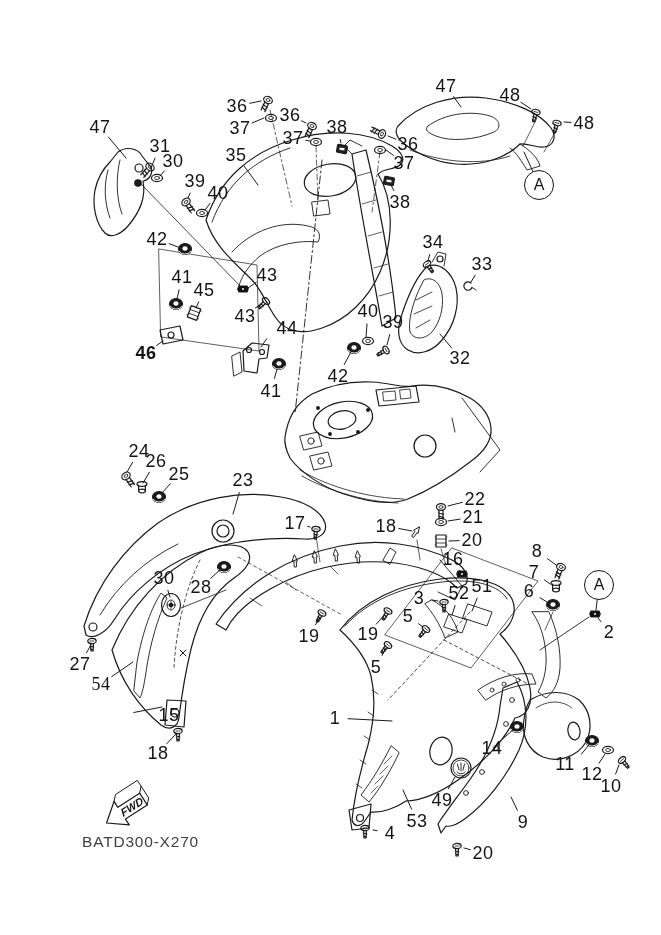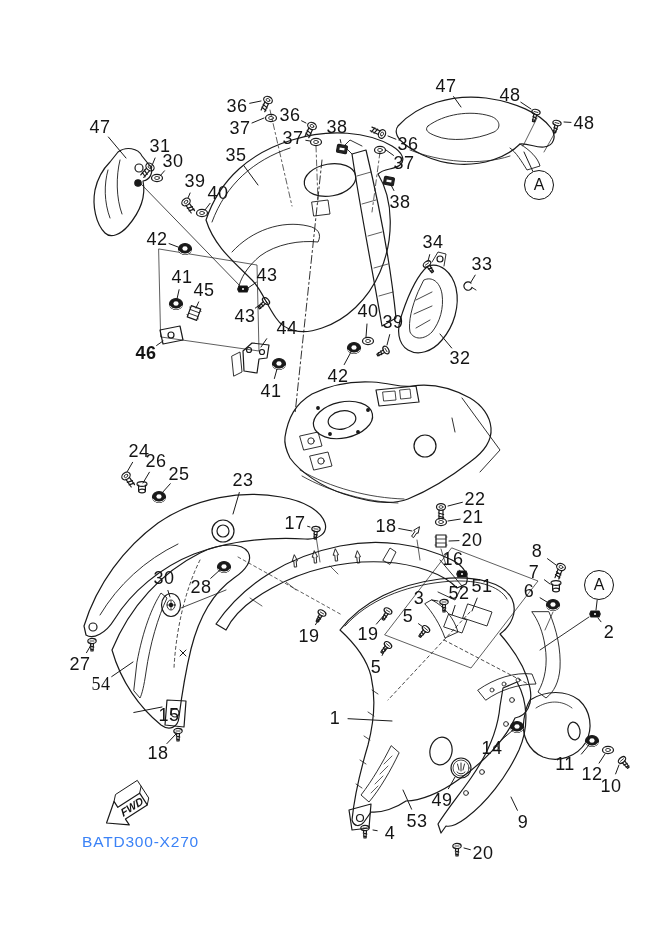--- a/index.html
+++ b/index.html
@@ -13,21 +13,21 @@
     font-size:18px;color:#141414;letter-spacing:.5px;white-space:nowrap;
     line-height:1;user-select:none;
   }
   .view-marker{
     position:absolute;transform:translate(-50%,-50%);
     width:28px;height:28px;border:1.6px solid #141414;border-radius:50%;
     background:#fff;display:flex;align-items:center;justify-content:center;
     font-size:16px;color:#141414;line-height:1;
   }
   .code-label{
-    position:absolute;left:82px;top:833px;font-size:15.5px;color:#3b82f6;
+    position:absolute;left:82px;top:833px;font-size:15.5px;color:#404040;
     letter-spacing:.8px;
   }
 </style>
 </head>
 <body>
 
 <div class="stage">
 
   <svg width="661" height="935" viewBox="0 0 661 935">
     <g stroke="#1a1a1a" fill="none" stroke-width="1.2" stroke-linejoin="round" stroke-linecap="round">

